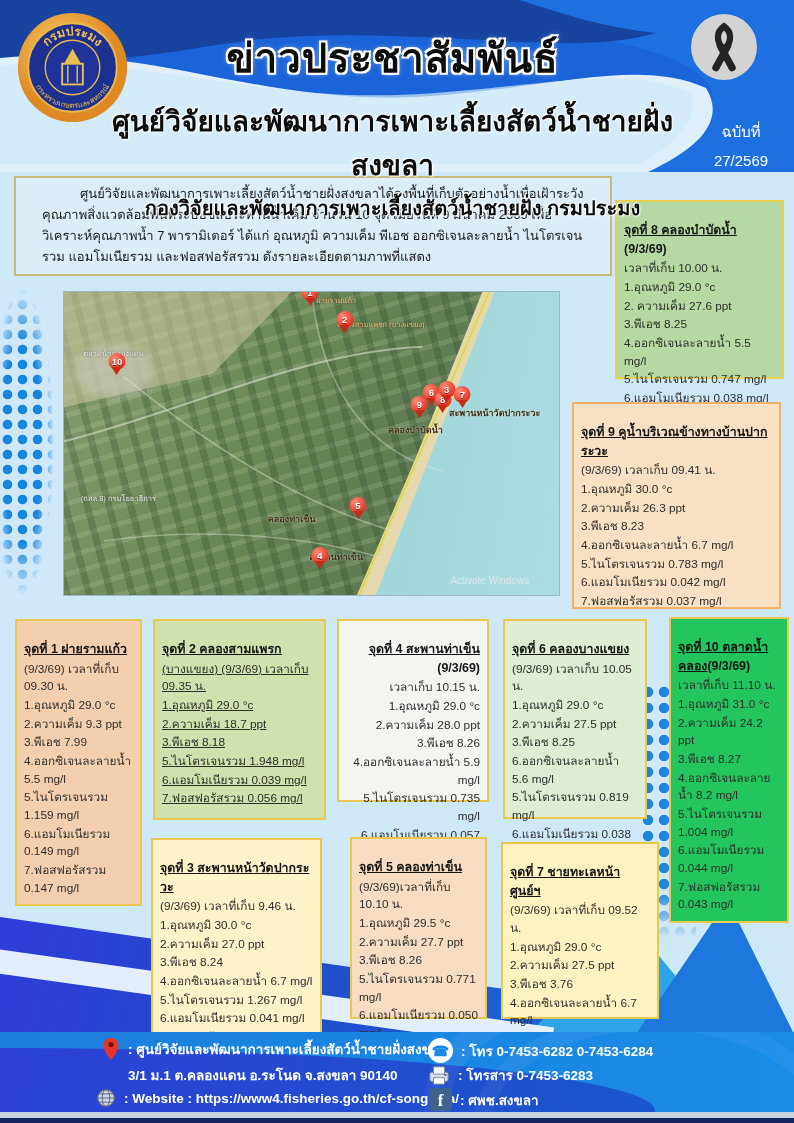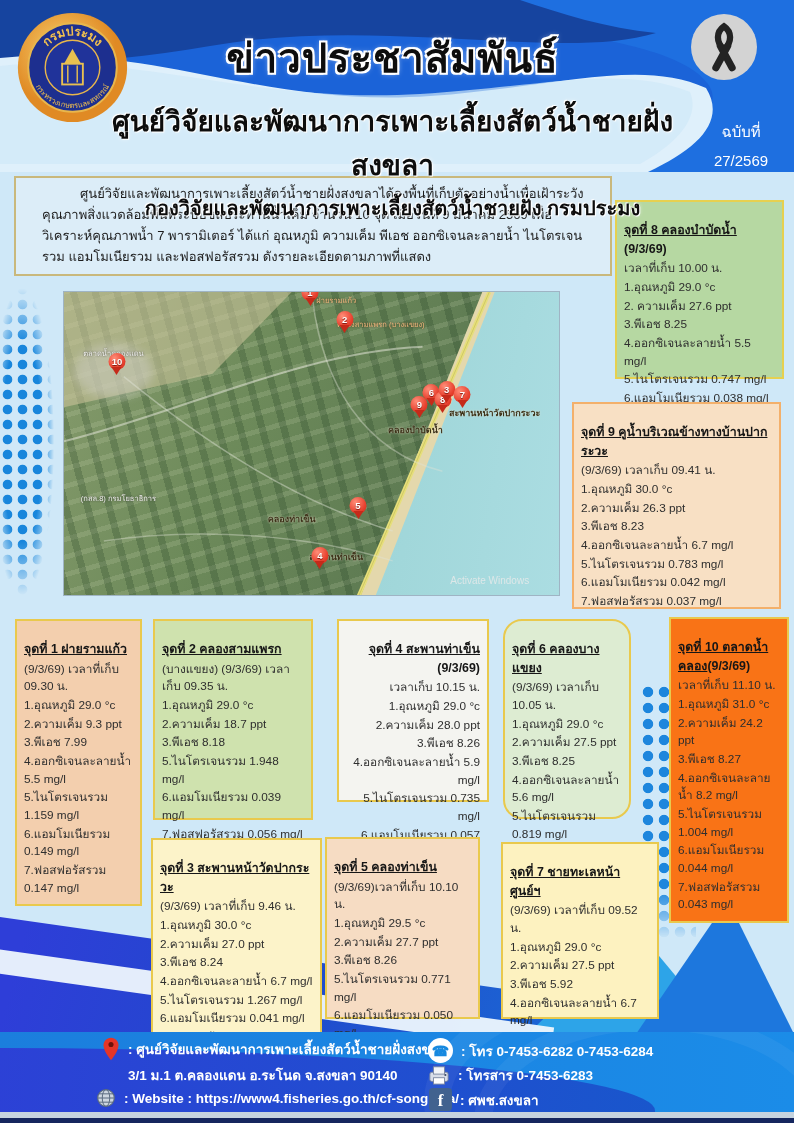--- a/index.html
+++ b/index.html
@@ -76,25 +76,25 @@
   .maplabel.dark { color:#3c3118; font-weight:bold; font-size:9px; text-shadow:0 0 2px #e8e4d2; }
   .maplabel.watermark { color:rgba(235,235,235,.8); font-size:10px; text-shadow:none; }
 
   
   .station { position:absolute; border:2px solid #0f172a; padding:19px 7px; font-size:11.8px; line-height:1.5;
     color:#2e2e2e; z-index:5; }
   .station .bt { font-size:12.4px; font-weight:bold; color:#161616; margin-bottom:2px; }
   .station .bt .u { text-decoration:underline; }
   .station .ln { margin:1px 0; }
   .st1  { left:15px;  top:619px; width:127px; height:287px; }
-  .st2  { left:153px; top:619px; width:160px; height:201px; }
+  .st2  { left:153px; top:619px; width:173px; height:201px;text-decoration:underline; }
   .st3  { left:151px; top:838px; width:171px; height:221px; }
   .st4  { left:337px; top:619px; width:152px; height:183px;text-align:right; }
-  .st5  { left:325px; top:837px; width:155px; height:182px; }
-  .st6  { left:503px; top:619px; width:128px; height:200px;border-radius:19px; }
+  .st5  { left:350px; top:837px; width:137px; height:182px; }
+  .st6  { left:503px; top:619px; width:144px; height:200px; }
   .st7  { left:501px; top:842px; width:158px; height:177px; }
   .st8  { left:615px; top:200px; width:169px; height:179px; }
   .st9  { left:572px; top:402px; width:209px; height:207px; }
   .st10 { left:669px; top:617px; width:120px; height:306px; }
 
   
   .footer { position:absolute; left:0; top:1032px; width:794px; height:80px; z-index:6; overflow:hidden;
     background:linear-gradient(90deg,#1b7edd,#1b8ce8); color:#fff; }
   .f-swoosh { position:absolute; left:0; top:16px; width:655px; height:66px;
     background:linear-gradient(95deg,#2c41d6,#1956cc); border-top-right-radius:100% 95%; }
@@ -267,32 +267,32 @@
     <div class="ln">6.แอมโมเนียรวม 0.050 mg/l</div>
     <div class="ln">7.ฟอสฟอรัสรวม 0.028 mg/l</div>
   </div>
 
   <div class="station st6" style="background: rgb(221, 236, 210); border-color: rgb(233, 201, 77);">
     <div class="bt"><span class="u">จุดที่ 6 คลองบางแขยง</span><span></span></div>
     <div class="ln">(9/3/69) เวลาเก็บ 10.05 น.</div>
     <div class="ln">1.อุณหภูมิ 29.0 °c</div>
     <div class="ln">2.ความเค็ม 27.5 ppt</div>
     <div class="ln">3.พีเอช 8.25</div>
-    <div class="ln">4.ออกซิเจนละลายน้ำ 5.6 mg/l</div>
+    <div class="ln">6.ออกซิเจนละลายน้ำ 5.6 mg/l</div>
     <div class="ln">5.ไนโตรเจนรวม 0.819 mg/l</div>
     <div class="ln">6.แอมโมเนียรวม 0.038 mg/l</div>
     <div class="ln">7.ฟอสฟอรัสรวม 0.030 mg/l</div>
   </div>
 
   <div class="station st7" style="background: rgb(253, 242, 192); border-color: rgb(233, 201, 77);">
     <div class="bt"><span class="u">จุดที่ 7 ชายทะเลหน้าศูนย์ฯ</span><span></span></div>
     <div class="ln">(9/3/69) เวลาที่เก็บ 09.52 น.</div>
     <div class="ln">1.อุณหภูมิ 29.0 °c</div>
     <div class="ln">2.ความเค็ม 27.5 ppt</div>
-    <div class="ln">3.พีเอช 5.92</div>
+    <div class="ln">3.พีเอช 3.76</div>
     <div class="ln">4.ออกซิเจนละลายน้ำ 6.7 mg/l</div>
     <div class="ln">5.ไนโตรเจนรวม 0.765 mg/l</div>
     <div class="ln">6.แอมโมเนียรวม 0.038 mg/l</div>
     <div class="ln">7.ฟอสฟอรัสรวม 0.030 mg/l</div>
   </div>
 
   <div class="station st8" style="background: rgb(182, 216, 162); border-color: rgb(230, 208, 80);">
     <div class="bt"><span class="u">จุดที่ 8 คลองบำบัดน้ำ</span><span> (9/3/69)</span></div>
     <div class="ln">เวลาที่เก็บ 10.00 น.</div>
     <div class="ln">1.อุณหภูมิ 29.0 °c</div>
@@ -309,21 +309,21 @@
     <div class="ln">(9/3/69) เวลาเก็บ 09.41 น.</div>
     <div class="ln">1.อุณหภูมิ 30.0 °c</div>
     <div class="ln">2.ความเค็ม 26.3 ppt</div>
     <div class="ln">3.พีเอช 8.23</div>
     <div class="ln">4.ออกซิเจนละลายน้ำ 6.7 mg/l</div>
     <div class="ln">5.ไนโตรเจนรวม 0.783 mg/l</div>
     <div class="ln">6.แอมโมเนียรวม 0.042 mg/l</div>
     <div class="ln">7.ฟอสฟอรัสรวม 0.037 mg/l</div>
   </div>
 
-  <div class="station st10" style="background: #f97316; border-color: rgb(233, 201, 77);">
+  <div class="station st10" style="background: #22c55e; border-color: rgb(233, 201, 77);">
     <div class="bt"><span class="u">จุดที่ 10 ตลาดน้ำคลอง</span><span>(9/3/69)</span></div>
     <div class="ln">เวลาที่เก็บ 11.10 น.</div>
     <div class="ln">1.อุณหภูมิ 31.0 °c</div>
     <div class="ln">2.ความเค็ม 24.2 ppt</div>
     <div class="ln">3.พีเอช 8.27</div>
     <div class="ln">4.ออกซิเจนละลายน้ำ 8.2 mg/l</div>
     <div class="ln">5.ไนโตรเจนรวม 1.004 mg/l</div>
     <div class="ln">6.แอมโมเนียรวม 0.044 mg/l</div>
     <div class="ln">7.ฟอสฟอรัสรวม 0.043 mg/l</div>
   </div>

